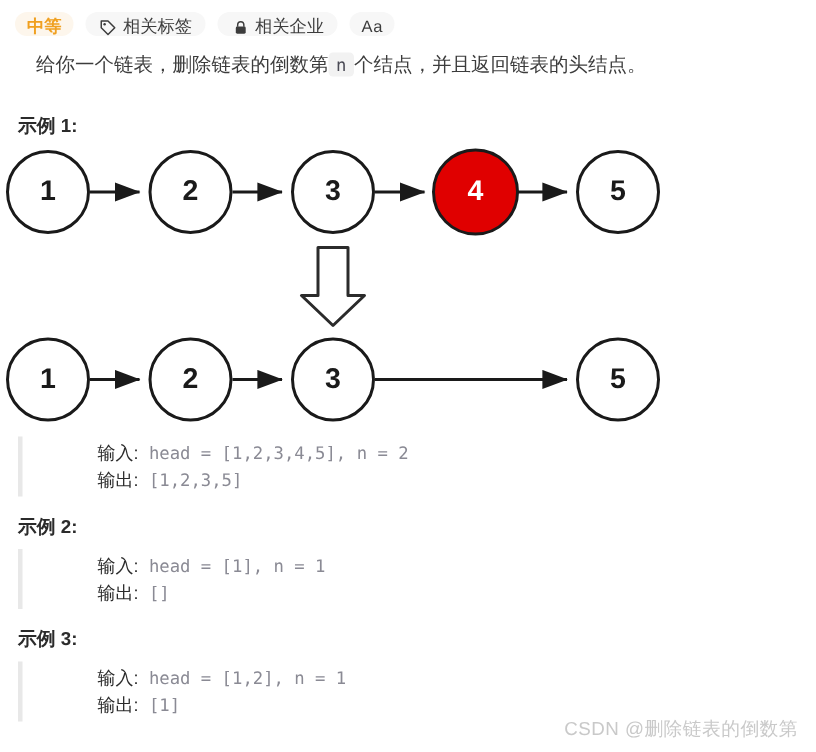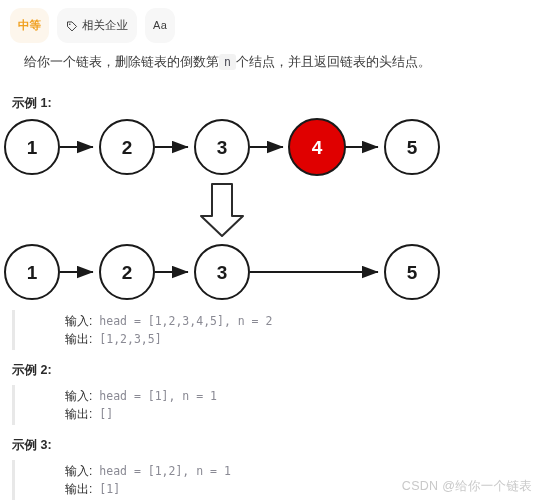--- a/index.html
+++ b/index.html
@@ -18,23 +18,23 @@
 
   
   .tag-row {
     display: flex;
     align-items: center;
     gap: 8px;
     padding: 8px 10px 6px 10px;
   }
   .chip {
     display: inline-flex;
-    align-items: center;
+    align-items: flex-end;
     gap: 4px;
-    height: 35px;
+    height: 16px;
     padding: 0 9px;
     border-radius: 11px;
     background: #f7f7f7;
     font-size: 11.5px;
     color: #3c3c3c;
     line-height: 1;
     white-space: nowrap;
     cursor: pointer;
   }
   .chip-difficulty {
@@ -130,23 +130,32 @@
     <span>中等</span>
   </div>
 
   <div class="chip">
     <span class="ic">
       <svg viewBox="0 0 16 16" width="12" height="12" fill="none" stroke="#3c3c3c" stroke-width="1.3">
         <path d="M2 8.6V2.6h6l6 6-6 6z" stroke-linejoin="round"></path>
         <circle cx="5" cy="5.6" r="1.1" fill="#3c3c3c" stroke="none"></circle>
       </svg>
     </span>
+    <span>相关标签</span>
+  </div>
+
+  <div class="chip">
+    <span class="ic">
+      <svg viewBox="0 0 16 16" width="11" height="11">
+        <path d="M5 7V5.2a3 3 0 0 1 6 0V7" fill="none" stroke="#3c3c3c" stroke-width="1.4"></path>
+        <rect x="3.2" y="6.8" width="9.6" height="7" rx="1.4" fill="#3c3c3c"></rect>
+      </svg>
+    </span>
     <span>相关企业</span>
   </div>
-
 
 
   <div class="chip chip-aa">
     <span>Aa</span>
   </div>
 </div>
 
 <div class="desc">
   <span>给你一个链表，删除链表的倒数第</span><code class="inline">n</code><span>个结点，并且返回链表的头结点。</span>
 </div>
@@ -216,13 +225,13 @@
 <div style="height:12px"></div>
 <div class="ex-title">示例 2:</div>
 <div class="codeblock"><b>输入:</b> <span>head = [1], n = 1</span>
 <b>输出:</b> <span>[]</span></div>
 
 <div style="height:12px"></div>
 <div class="ex-title">示例 3:</div>
 <div class="codeblock"><b>输入:</b> <span>head = [1,2], n = 1</span>
 <b>输出:</b> <span>[1]</span></div>
 
-<div class="watermark">CSDN @给你一个链表</div>
+<div class="watermark">CSDN @删除链表的倒数第</div>
 
 </body></html>

